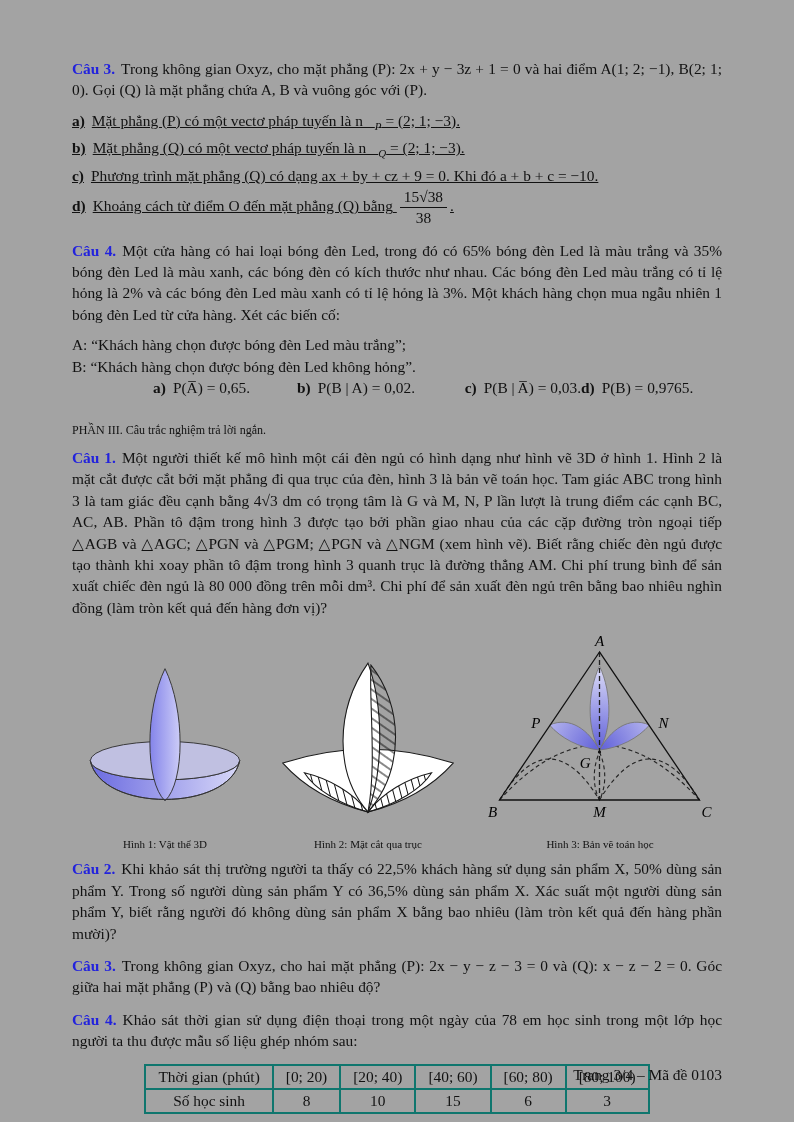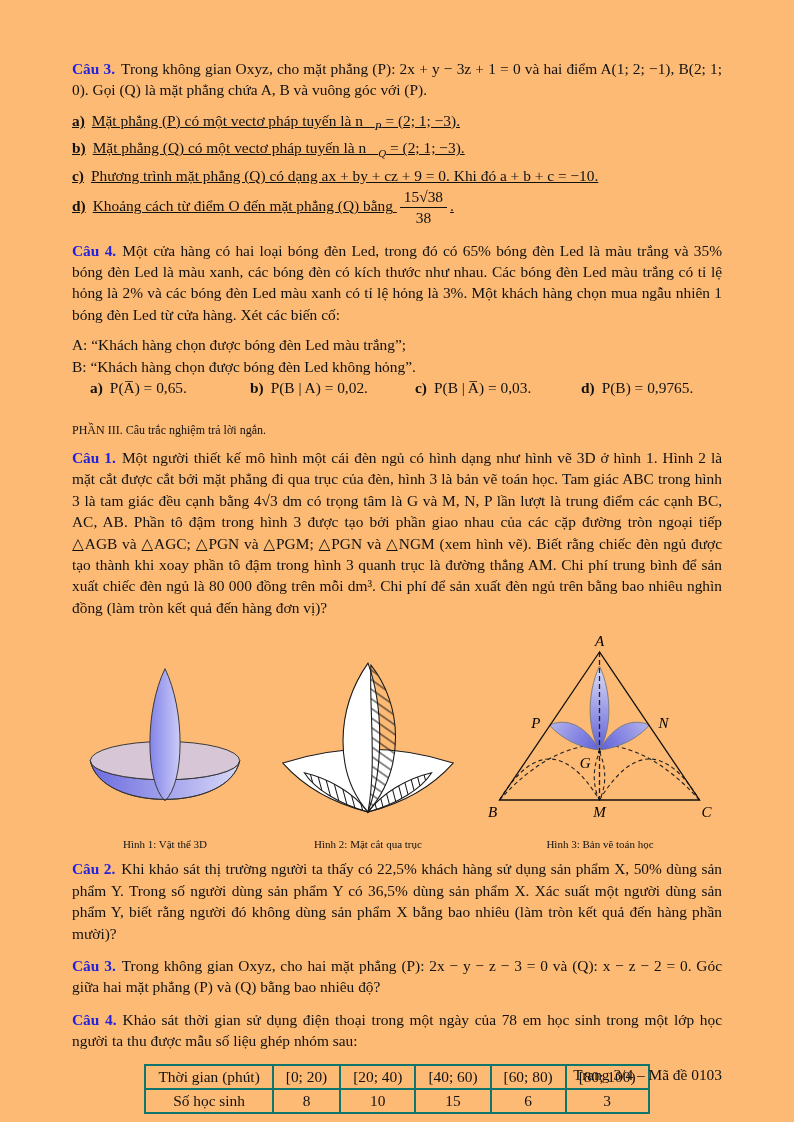--- a/index.html
+++ b/index.html
@@ -1,35 +1,35 @@
 <!DOCTYPE html>
 <html style="--accent: #2222dd;"><head>
 <meta charset="utf-8">
 <style>
   html,body{margin:0;padding:0;background:#ffffff;}
   .page{
     position:relative;
     width:794px;height:1122px;
-    background:#fdba74;
+    background:#a3a3a3;
     overflow:hidden;
     font-family:"Liberation Serif","DejaVu Serif",serif;
     font-size:15.4px;
     color:#111;
   }
   .content{box-sizing:border-box;padding:58px 72px 0 72px;}
   .q{margin:0 0 9px 0;text-align:justify;line-height:21.4px;}
   .qlabel{font-weight:bold;color:var(--accent,#2222dd);margin-right:6px;}
   .item{line-height:21.4px;text-align:justify;text-decoration:underline;}
   .item .key{font-weight:bold;margin-right:7px;}
   .sub{font-style:italic;font-size:11px;}
   .frac{display:inline-block;vertical-align:middle;text-align:center;margin:2px 3px;line-height:1.15;}
   .frac .num{display:block;padding:0 4px 1px;border-bottom:1.2px solid #111;}
   .frac .den{display:block;padding-top:1px;}
   .eventline{line-height:21.4px;margin:0;}
-  .ansrow{display:flex;margin-left:18px;line-height:22px;}
+  .ansrow{display:flex;margin-left:18px;line-height:22px;text-align:right;}
   .ans{white-space:nowrap;}
   .ans.w1{width:160px;}
   .ans.w2{width:165px;}
   .ans.w3{width:166px;}
   .part-title{font-size:12px;font-weight:normal;margin:24px 0 9px 0;}
   .figrow{display:flex;justify-content:space-between;align-items:flex-end;margin:14px 2px 8px 2px;}
   .fig{display:flex;flex-direction:column;align-items:center;}
   .figcap{font-size:11px;margin-top:11px;color:#111;}
   .stats-table{border-collapse:collapse;margin:12px auto 12px auto;font-size:15.4px;}
   .stats-table td,.stats-table th{border:2px solid #0f766e;padding:2px 12px;text-align:center;font-weight:normal;}

